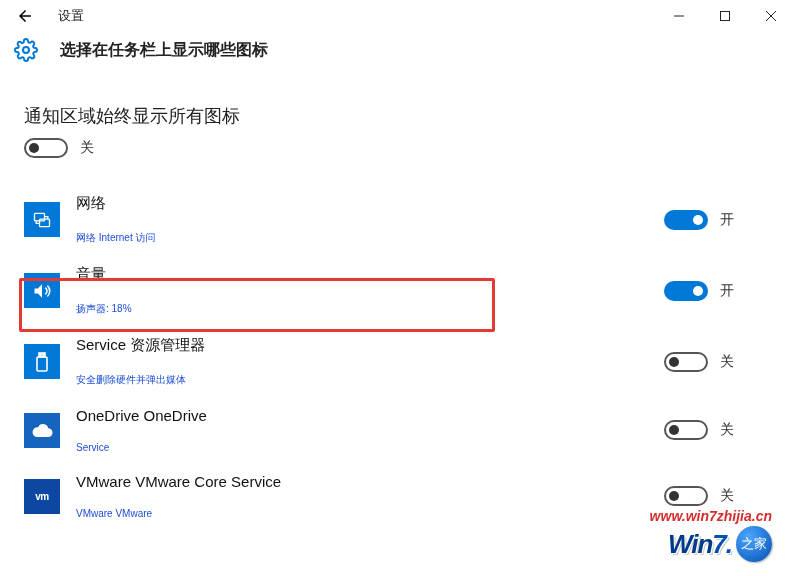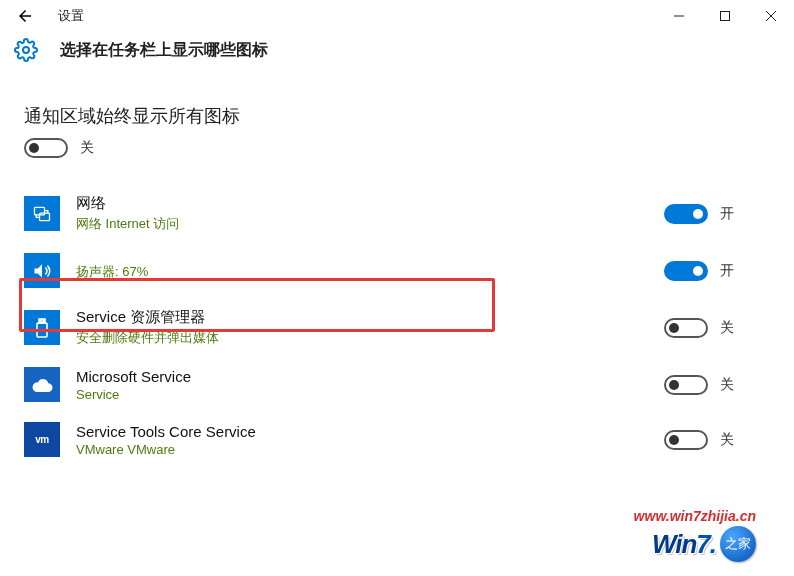--- a/index.html
+++ b/index.html
@@ -123,43 +123,43 @@
   .item-icon.vmware { background: #0d47a1; color: #fff; font-size: 10px; font-weight: bold; letter-spacing: -0.5px; }
   .item-text {
     margin-left: 16px;
     flex: 1;
   }
   .item-title {
     font-size: 15px;
     color: #111;
   }
   .item-sub {
-    font-size: 13px;
-    color: #4d7c0f;
-    margin-top: 2px;
+    font-size: 10px;
+    color: #1d4ed8;
+    margin-top: 18px;
   }
   .item-toggle {
     display: flex;
     align-items: center;
     gap: 12px;
     width: 90px;
   }
   .highlight-box {
     position: absolute;
     border: 3px solid #e53935;
     left: 19px;
     top: 278px;
     width: 476px;
     height: 54px;
     pointer-events: none;
     border-radius: 2px;
   }
   .watermark {
     position: absolute;
-    right: 38px;
+    right: 22px;
     bottom: 14px;
   }
   .watermark-url {
     color: #d32f2f;
     font-size: 14px;
     font-style: italic;
     font-weight: bold;
     margin-bottom: 2px;
   }
   .watermark-logo {
@@ -255,21 +255,22 @@
     </div>
 
     <div class="item">
       <div class="item-icon">
         <svg width="20" height="20" viewBox="0 0 24 24" fill="#fff">
             <path d="M3 9v6h4l5 5V4L7 9H3z"></path>
             <path d="M16 8a5 5 0 0 1 0 8M18.5 5.5a9 9 0 0 1 0 13" fill="none" stroke="#fff" stroke-width="1.8"></path>
           </svg>
       </div>
       <div class="item-text">
-        <div class="item-sub">扬声器: 67%</div>
+        <div class="item-title">音量</div>
+        <div class="item-sub">扬声器: 18%</div>
       </div>
       <div class="item-toggle">
         <div class="toggle on">
             <div class="knob"></div>
           </div>
         <span class="toggle-state">开</span>
       </div>
     </div>
 
     <div class="item">
@@ -293,35 +294,35 @@
       </div>
     </div>
 
     <div class="item">
       <div class="item-icon onedrive">
         <svg width="22" height="14" viewBox="0 0 24 16" fill="#fff">
             <path d="M6 16h13a5 5 0 0 0 0-10 6 6 0 0 0-11.5-1A4.5 4.5 0 0 0 6 16z"></path>
           </svg>
       </div>
       <div class="item-text">
-        <div class="item-title">Microsoft Service</div>
+        <div class="item-title">OneDrive OneDrive</div>
         <div class="item-sub">Service</div>
       </div>
       <div class="item-toggle">
         <div class="toggle off">
             <div class="knob"></div>
           </div>
         <span class="toggle-state">关</span>
       </div>
     </div>
 
     <div class="item">
       <div class="item-icon vmware">vm</div>
       <div class="item-text">
-        <div class="item-title">Service Tools Core Service</div>
+        <div class="item-title">VMware VMware Core Service</div>
         <div class="item-sub">VMware VMware</div>
       </div>
       <div class="item-toggle">
         <div class="toggle off">
             <div class="knob"></div>
           </div>
         <span class="toggle-state">关</span>
       </div>
     </div>
 

